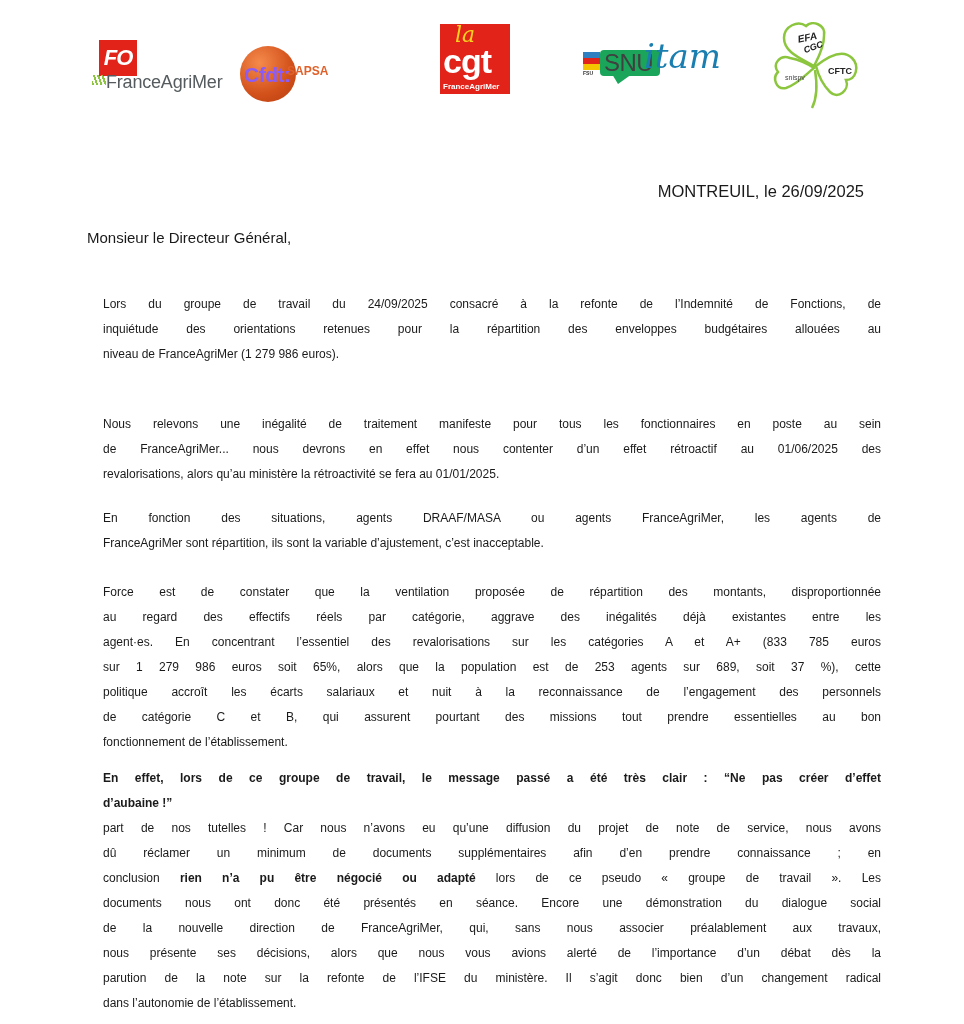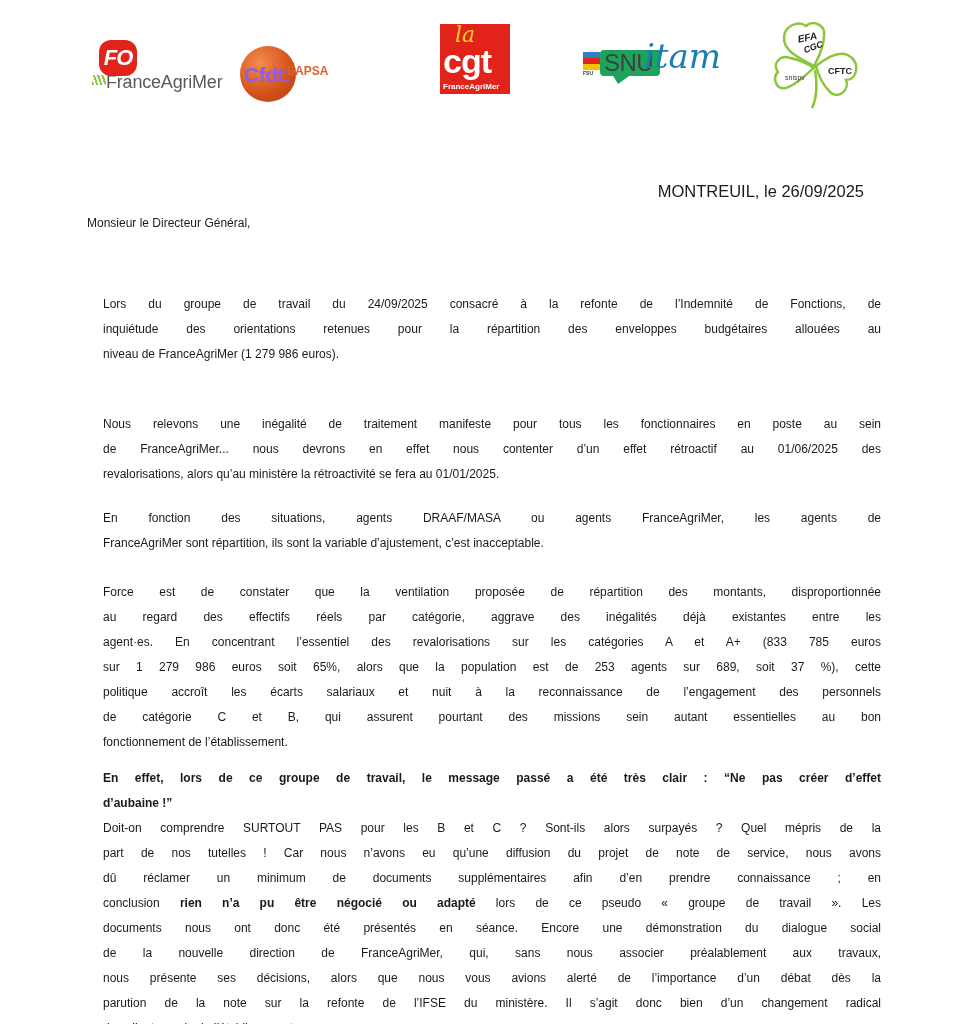--- a/index.html
+++ b/index.html
@@ -1,21 +1,21 @@
 <!DOCTYPE html>
 <html><head>
 <meta charset="utf-8">
 <style>
   html, body { margin: 0; padding: 0; background: #ffffff; }
   body { width: 964px; height: 1024px; overflow: hidden; position: relative;
          font-family: "Liberation Sans", sans-serif; color: #1a1a1a; }
   .logos { position: absolute; top: 0; left: 0; width: 964px; height: 130px; }
   
   .fo-box { position: absolute; left: 99px; top: 40px; width: 38px; height: 36px; background: #e2231a;
-            color: #fff; font-weight: bold; font-style: italic; font-size: 22px; line-height: 36px; text-align: center; letter-spacing: -1px; border-radius: 12px; }
+            color: #fff; font-weight: bold; font-style: italic; font-size: 22px; line-height: 36px; text-align: center; letter-spacing: -1px; }
   .fo-stripes { position: absolute; left: 92px; top: 75px; width: 14px; height: 10px;
                background: repeating-linear-gradient(70deg, #8cc63f 0 2px, transparent 2px 4px); }
   .fo-text { position: absolute; left: 106px; top: 72px; font-size: 18px; color: #555b5e; letter-spacing: -0.2px; }
   
   .cfdt-ball { position: absolute; left: 240px; top: 46px; width: 56px; height: 56px; border-radius: 50%;
                background: radial-gradient(circle at 35% 30%, #f58a4b, #d2501a 60%, #b63e0f); }
   .cfdt-ball-text { position: absolute; left: 244px; top: 63px; font-size: 21px; font-weight: bold; color: #8b5cf6; letter-spacing: -0.5px; }
   .cfdt-sapsa { position: absolute; left: 287px; top: 64px; font-size: 12px; font-weight: bold; color: #e0612a; }
   
   .cgt-box { position: absolute; left: 440px; top: 24px; width: 70px; height: 70px; background: #e2231a; }
@@ -28,21 +28,21 @@
   .fsu-label { position: absolute; left: 583px; top: 70px; font-size: 5px; color: #333; font-weight: bold; }
   .snu-bubble { position: absolute; left: 600px; top: 50px; width: 60px; height: 26px; background: #1aa55a; border-radius: 4px; }
   .snu-tail { position: absolute; left: 612px; top: 74px; width: 0; height: 0;
               border-left: 6px solid transparent; border-right: 14px solid transparent; border-top: 10px solid #1aa55a; }
   .snu-text { position: absolute; left: 604px; top: 49px; font-size: 24px; color: #404040; letter-spacing: -0.5px; }
   .itam-text { position: absolute; left: 644px; top: 36px; font-family: "DejaVu Serif", serif; font-style: italic; font-size: 34px; color: #1a7fb0; }
   
   .clover { position: absolute; left: 770px; top: 18px; width: 90px; height: 94px; }
   
   .date { position: absolute; right: 100px; top: 182px; font-size: 16.5px; }
-  .salutation { position: absolute; left: 87px; top: 216px; font-size: 12px; }
+  .salutation { position: absolute; left: 87px; top: 229px; font-size: 15px; }
   .para { position: absolute; left: 87px; width: 778px; font-size: 12px; line-height: 25px; text-align: justify; margin: 16px; }
   .para .ln { display: block; text-align: justify; text-align-last: justify; white-space: nowrap; }
   .para .ln.last { text-align-last: left; }
   .bold { font-weight: bold; }
 </style>
 </head>
 <body>
 
 <div class="logos">
 
@@ -107,28 +107,27 @@
   <span class="ln">En fonction des situations, agents DRAAF/MASA ou agents FranceAgriMer, les agents de</span>
   <span class="ln last">FranceAgriMer sont répartition, ils sont la variable d’ajustement, c’est inacceptable.</span>
 </p>
 
 <p class="para" style="top:564px">
   <span class="ln">Force est de constater que la ventilation proposée de répartition des montants, disproportionnée</span>
   <span class="ln">au regard des effectifs réels par catégorie, aggrave des inégalités déjà existantes entre les</span>
   <span class="ln">agent·es. En concentrant l’essentiel des revalorisations sur les catégories A et A+ (833 785 euros</span>
   <span class="ln">sur 1 279 986 euros soit 65%, alors que la population est de 253 agents sur 689, soit 37 %), cette</span>
   <span class="ln">politique accroît les écarts salariaux et nuit à la reconnaissance de l’engagement des personnels</span>
-  <span class="ln">de catégorie C et B, qui assurent pourtant des missions sein autant essentielles au bon</span>
+  <span class="ln">de catégorie C et B, qui assurent pourtant des missions tout prendre essentielles au bon</span>
   <span class="ln last">fonctionnement de l’établissement.</span>
 </p>
 
 <p class="para" style="top:750px">
   <span class="ln bold">En effet, lors de ce groupe de travail, le message passé a été très clair : “Ne pas créer d’effet</span>
   <span class="ln last bold">d’aubaine !”</span>
-  <span class="ln">Doit-on comprendre SURTOUT PAS pour les B et C ? Sont-ils alors surpayés ? Quel mépris de la</span>
   <span class="ln">part de nos tutelles ! Car nous n’avons eu qu’une diffusion du projet de note de service, nous avons</span>
   <span class="ln">dû réclamer un minimum de documents supplémentaires afin d’en prendre connaissance ; en</span>
   <span class="ln"><span>conclusion </span><span class="bold">rien n’a pu être négocié ou adapté</span><span> lors de ce pseudo « groupe de travail ». Les</span></span>
   <span class="ln">documents nous ont donc été présentés en séance. Encore une démonstration du dialogue social</span>
   <span class="ln">de la nouvelle direction de FranceAgriMer, qui, sans nous associer préalablement aux travaux,</span>
   <span class="ln">nous présente ses décisions, alors que nous vous avions alerté de l’importance d’un débat dès la</span>
   <span class="ln">parution de la note sur la refonte de l’IFSE du ministère. Il s’agit donc bien d’un changement radical</span>
   <span class="ln last">dans l’autonomie de l’établissement.</span>
 </p>
 

